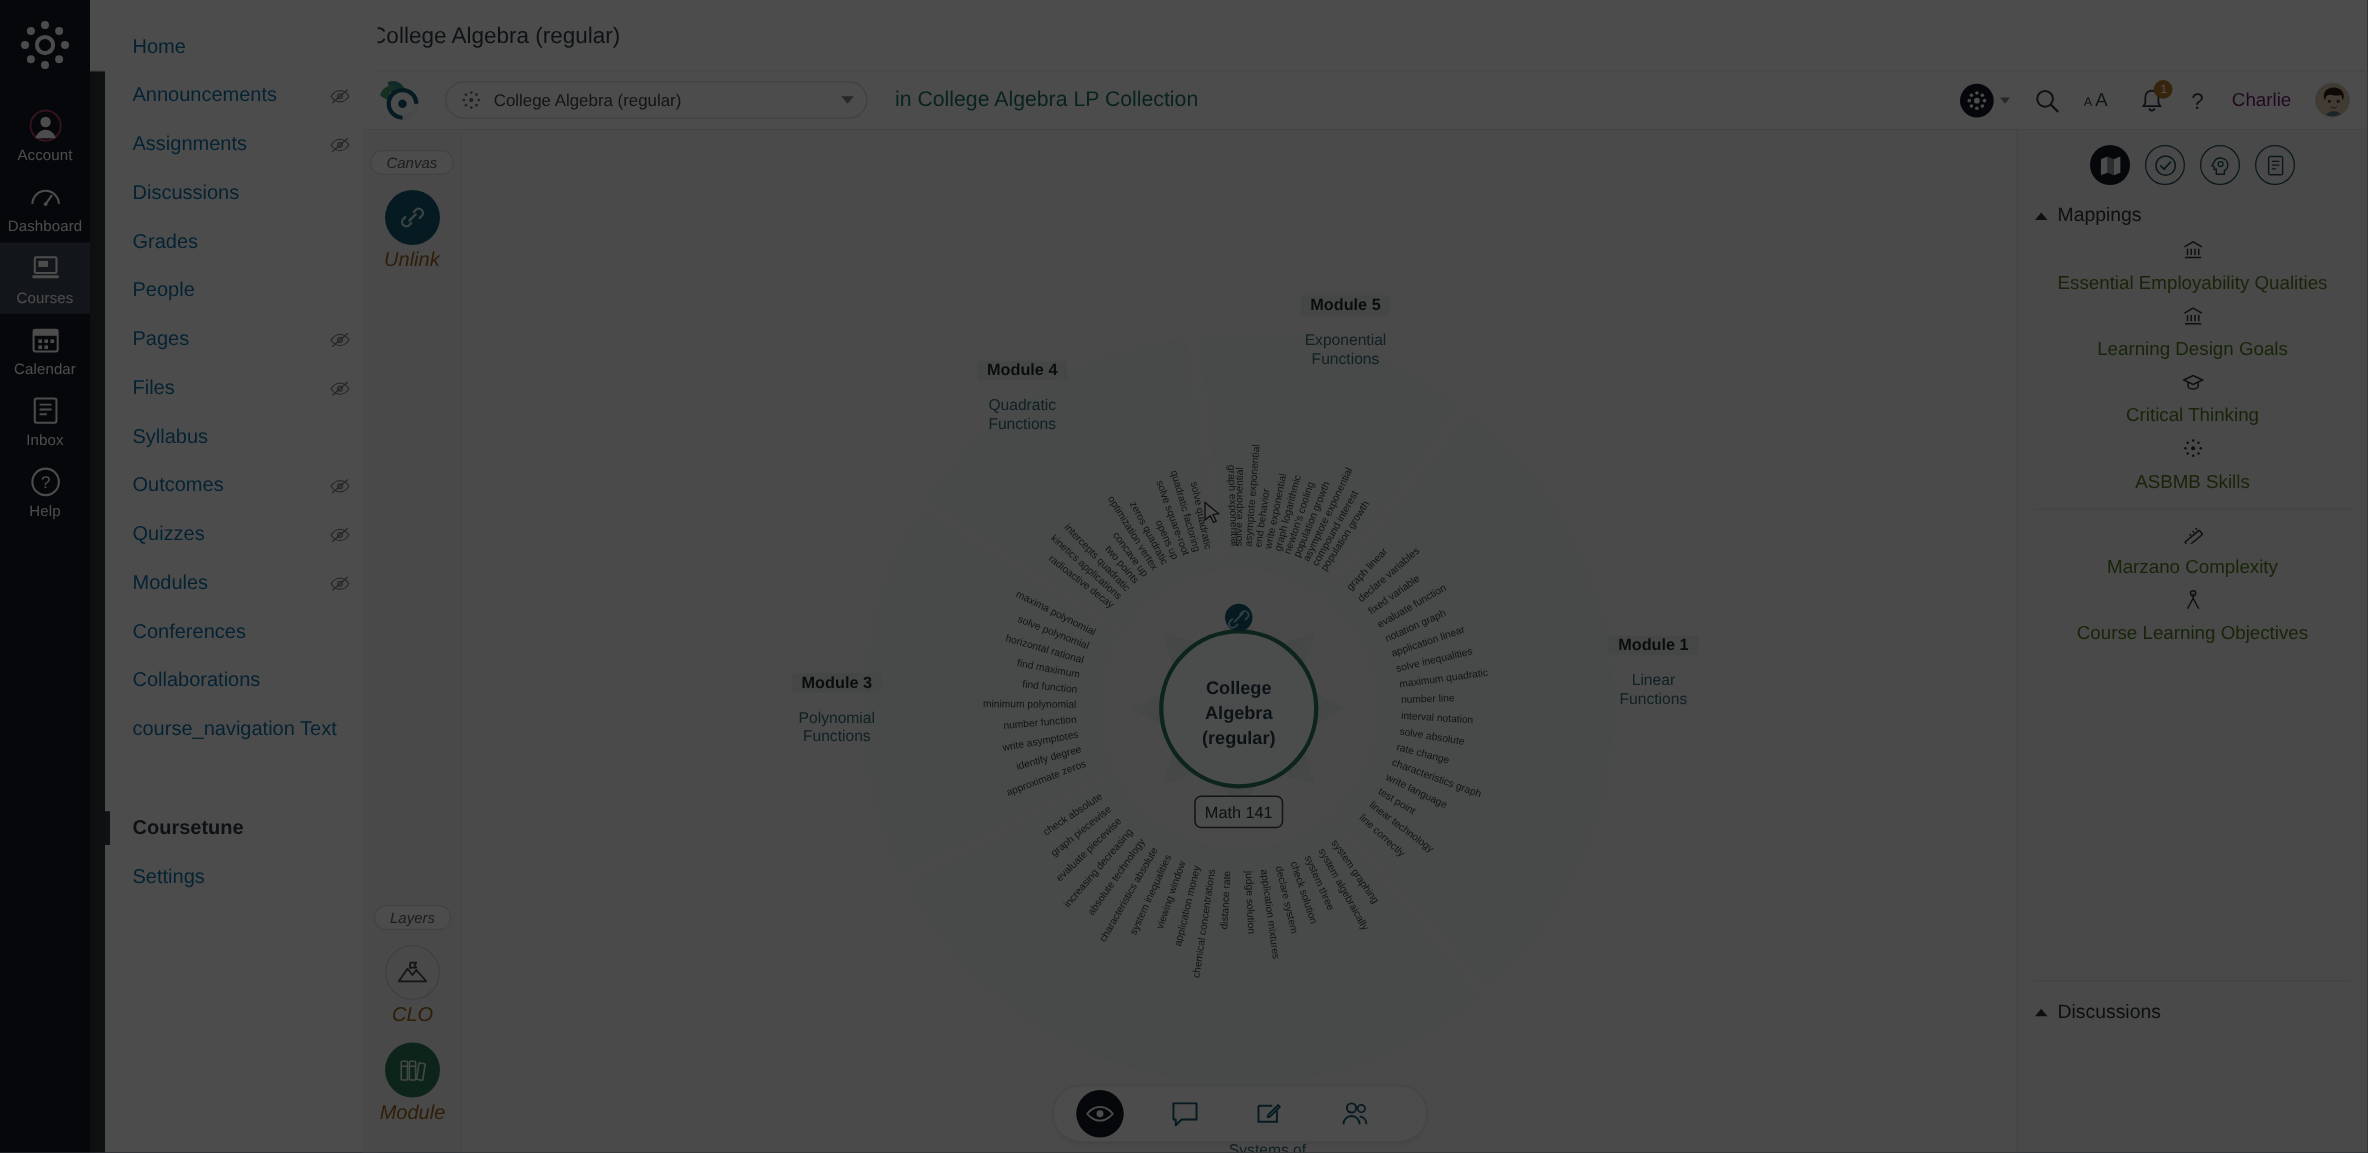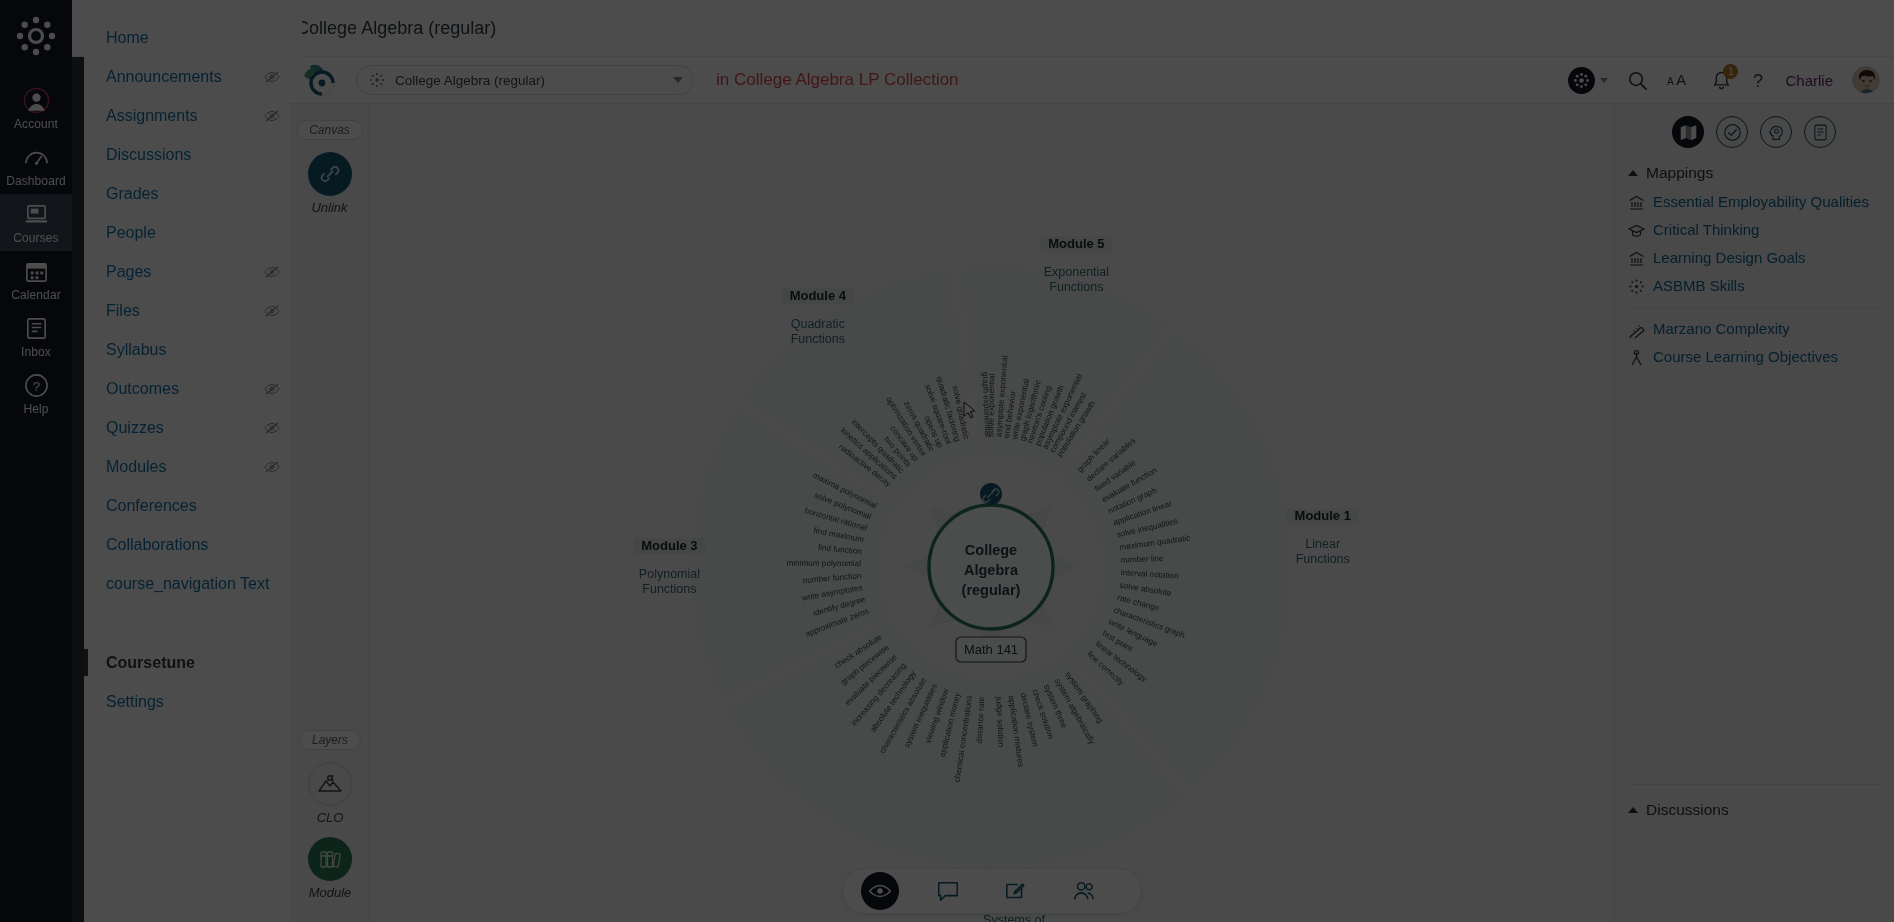--- a/index.html
+++ b/index.html
@@ -84,21 +84,21 @@
   }
   .ct-logo { width: 40px; height: 34px; margin-left: 10px; margin-right: 16px;}
   .course-select {
     width: 338px; height: 30px; border:1px solid #d5d9dc; border-radius: 15px;
     display:flex; align-items:center; padding: 0 10px 0 12px; cursor:pointer;
     background:#fff;
   }
   .cs-icon { width:16px; height:16px; margin-right:10px; flex:none; opacity:.8;}
   .cs-label { flex:1; font-size:13.5px; color:#3b4246; white-space:nowrap; overflow:hidden; text-overflow:ellipsis;}
   .cs-caret { width:0;height:0;border-left:5px solid transparent;border-right:5px solid transparent;border-top:6px solid #7b8286;}
-  .collection-label { margin-left: 22px; font-size:17px; color:#ef4444; }
+  .collection-label { margin-left: 22px; font-size:17px; color:#0f766e; }
 
   .topbar-right { margin-left:auto; display:flex; align-items:center; padding-right: 14px; gap: 19px;}
   .tb-ico { cursor:pointer; display:flex; align-items:center; }
   .avatar-badge { width:27px;height:27px;border-radius:50%;background:#0e1722;display:flex;align-items:center;justify-content:center;}
   .caret-sm { width:0;height:0;border-left:4.5px solid transparent;border-right:4.5px solid transparent;border-top:5.5px solid #7b8286; margin-left: 5px;}
   .bell-wrap { position:relative; }
   .bell-count {
     position:absolute; right:-7px; top:-6px; min-width:15px;height:15px;border-radius:8px;
     background:#C0761A; color:#fff; font-size:10px; display:flex;align-items:center;justify-content:center;
     padding: 0 3px;
@@ -114,21 +114,21 @@
   .rail-group { padding-top: 16px; text-align:center; }
   .rail-pill {
     display:inline-block; border:1px solid #d5d9dc; border-radius:12px;
     font-size:12px; color:#5a6166; padding: 2px 12px; background:#fff;
   }
   .rail-btn { margin-top: 12px; display:flex; flex-direction:column; align-items:center; cursor:pointer;}
   .rail-circle { width:44px;height:44px;border-radius:50%; display:flex;align-items:center;justify-content:center;}
   .rail-circle.filled-blue { background:#0C5A79; }
   .rail-circle.outline { border:1px solid #cdd2d6; background:transparent;}
   .rail-circle.filled-green { background:#1E7A4F; }
-  .rail-label { font-size:13px; color:#404040; margin-top: 4px;}
+  .rail-label { font-size:16px; color:#a16207; margin-top: 4px;}
   .rail-bottom { position:absolute; left:0; bottom: 22px; width:80px; text-align:center;}
 
   
   .map-area {
     position:absolute; left:80px; top:47px; width: 1243px; height: 818px;
     background:#f7f8f9; overflow:hidden;
   }
   .map-svg { position:absolute; left:0; top:0; }
 
   .cursor-arrow { position:absolute; left:593px; top:297px; width:13px;height:19px;}
@@ -152,21 +152,21 @@
   .rp-tab { width:32px;height:32px;border-radius:50%;display:flex;align-items:center;justify-content:center;cursor:pointer;}
   .rp-tab.active { background:#0e1722; }
   .rp-tab.idle { border:1px solid #1b4f63; }
   .rp-section-head {
     display:flex; align-items:center; gap:8px; padding: 6px 24px 6px 14px;
     font-size:15.5px; color:#2a3135; cursor:pointer;
   }
   .tri-up { width:0;height:0;border-left:5px solid transparent;border-right:5px solid transparent;border-bottom:6px solid #2a3135;}
   .rp-item {
     display:flex; align-items:center; gap:8px; padding: 3px 14px;
-    font-size:15px; color:#0369a1; cursor:pointer; line-height: 22px;
+    font-size:15px; color:#4d7c0f; cursor:pointer; line-height: 22px; flex-direction: column;
   }
   .rp-ico { width:17px; height:17px; flex:none; }
   .rp-divider { height:1px; background:#dde0e3; margin: 7px 14px; }
   .rp-desc-wrap { position:absolute; left:0; right:0; top: 680px; }
   .rp-desc-divider { height:1px; background:#dde0e3; margin: 0 14px 10px; }
 
   
   .mod-title { font-size:13px; font-weight:bold; fill:#1e2529; }
   .mod-sub { font-size:12.5px; fill:#2e6b7a; }
   .outcome-text { font-size:8.2px; fill:#3c4347; font-family:"Liberation Sans", sans-serif;}
@@ -697,33 +697,33 @@
             <svg class="rp-ico" viewBox="0 0 17 17">
               <path d="M1.5 6.5L8.5 2.5l7 4" fill="none" stroke="#2a3135" stroke-width="1.2"></path>
               <g stroke="#2a3135" stroke-width="1.2">
                 <path d="M4 8v5M7 8v5M10 8v5M13 8v5M2 15h13"></path>
               </g>
             </svg>
             <span>Essential Employability Qualities</span>
           </div>
           <div class="rp-item">
             <svg class="rp-ico" viewBox="0 0 17 17">
-              <path d="M1 7l7.5-3.5L16 7l-7.5 3.5z" fill="none" stroke="#2a3135" stroke-width="1.2"></path>
-              <path d="M4.5 8.6V12c0 1.2 1.8 2.2 4 2.2s4-1 4-2.2V8.6" fill="none" stroke="#2a3135" stroke-width="1.2"></path>
-            </svg>
-            <span>Critical Thinking</span>
-          </div>
-          <div class="rp-item">
-            <svg class="rp-ico" viewBox="0 0 17 17">
               <path d="M1.5 6.5L8.5 2.5l7 4" fill="none" stroke="#2a3135" stroke-width="1.2"></path>
               <g stroke="#2a3135" stroke-width="1.2">
                 <path d="M4 8v5M7 8v5M10 8v5M13 8v5M2 15h13"></path>
               </g>
             </svg>
             <span>Learning Design Goals</span>
+          </div>
+          <div class="rp-item">
+            <svg class="rp-ico" viewBox="0 0 17 17">
+              <path d="M1 7l7.5-3.5L16 7l-7.5 3.5z" fill="none" stroke="#2a3135" stroke-width="1.2"></path>
+              <path d="M4.5 8.6V12c0 1.2 1.8 2.2 4 2.2s4-1 4-2.2V8.6" fill="none" stroke="#2a3135" stroke-width="1.2"></path>
+            </svg>
+            <span>Critical Thinking</span>
           </div>
           <div class="rp-item">
             <svg class="rp-ico" viewBox="0 0 17 17">
               <g fill="#2a3135">
                 <circle cx="8.5" cy="8.5" r="1.6"></circle>
                 <circle cx="8.5" cy="2.4" r="1"></circle>
                 <circle cx="8.5" cy="14.6" r="1"></circle>
                 <circle cx="2.4" cy="8.5" r="1"></circle>
                 <circle cx="14.6" cy="8.5" r="1"></circle>
                 <circle cx="4.2" cy="4.2" r="1"></circle>

